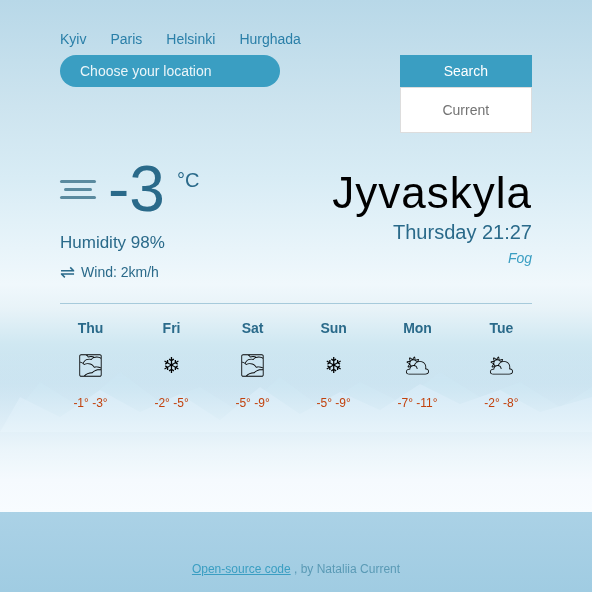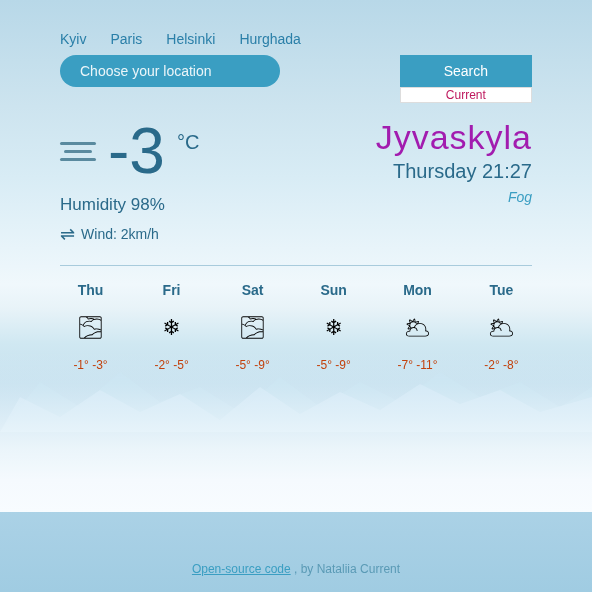--- a/index.html
+++ b/index.html
@@ -88,21 +88,21 @@
       cursor: pointer;
       text-decoration: none;
     }
 
     
     .controls-row {
       display: flex;
       align-items: flex-start;
       padding: 0 60px;
       gap: 16px;
-      margin-bottom: 0;
+      margin-bottom: 8px;
     }
 
     .location-input {
       background: #3a9ec2;
       border: none;
       border-radius: 20px;
       color: white;
       font-size: 14px;
       padding: 8px 20px;
       width: 220px;
@@ -124,23 +124,23 @@
       font-size: 14px;
       padding: 8px 44px;
       cursor: pointer;
       min-width: 110px;
       text-align: center;
     }
 
     .current-btn {
       background: white;
       border: 1px solid #ddd;
-      color: #be185d;
-      font-size: 12px;
-      padding: 0 20px;
+      color: #737373;
+      font-size: 14px;
+      padding: 14px 20px;
       cursor: pointer;
       text-align: center;
     }
 
     
     .weather-main {
       display: flex;
       padding: 16px 60px 0 60px;
       align-items: flex-start;
     }
@@ -202,25 +202,26 @@
     .wind-icon {
       font-size: 18px;
       color: #2a6a8a;
     }
 
     .weather-right {
       text-align: right;
     }
 
     .city-name {
-      font-size: 34px;
+      font-size: 44px;
       font-weight: 300;
-      color: #a21caf;
+      color: #000000;
       letter-spacing: 1px;
       line-height: 1.1;
+      margin-top: 12px;
     }
 
     .date-time {
       font-size: 20px;
       color: #2a6a8a;
       font-weight: 400;
       margin-top: 4px;
     }
 
     .condition {

